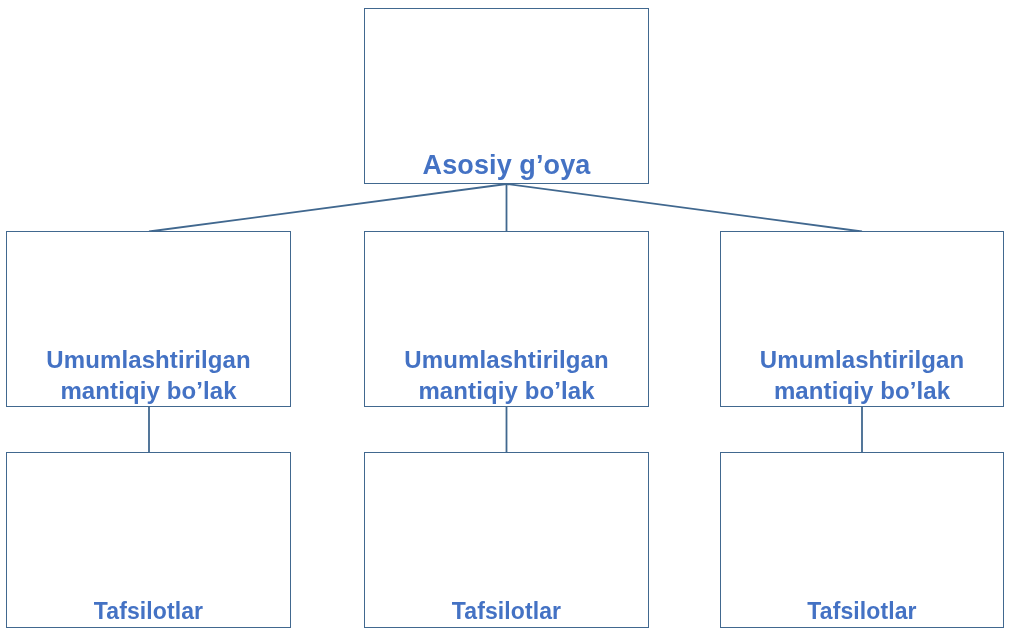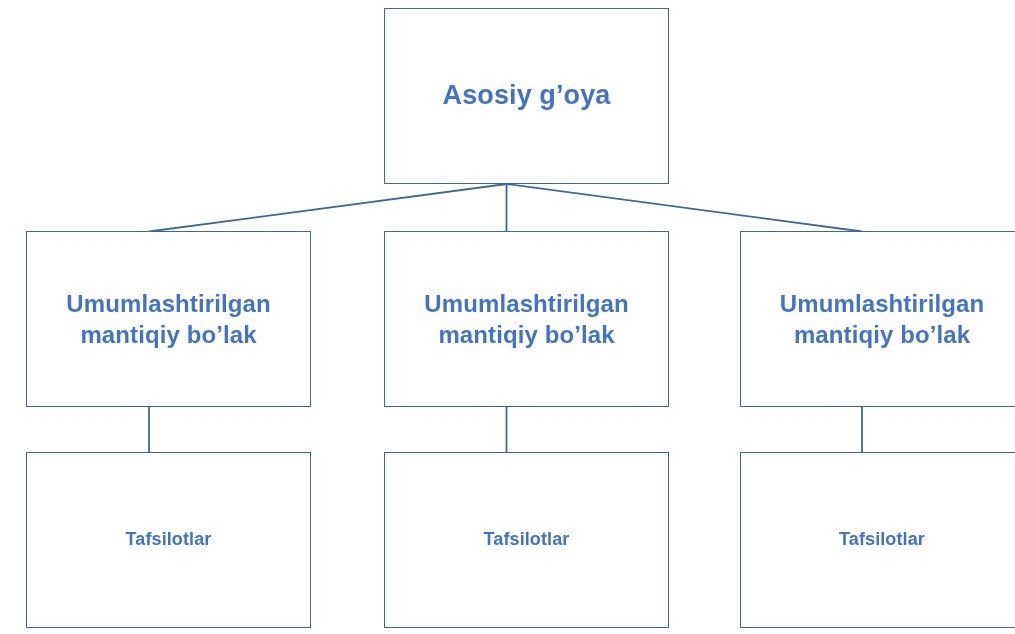--- a/index.html
+++ b/index.html
@@ -15,41 +15,40 @@
     background: #ffffff;
     font-family: "Liberation Sans", sans-serif;
     overflow: hidden;
   }
   .node {
     position: absolute;
     box-sizing: border-box;
     border: 1.6px solid #41688f;
     background: #ffffff;
     display: flex;
-    align-items: center;
+    align-items: flex-end;
     justify-content: center;
     text-align: center;
     z-index: 2;
-    margin-left: 20px;
   }
   .node-label {
     color: #4472c4;
     font-weight: bold;
     line-height: 1.30;
     letter-spacing: 0.1px;
     white-space: pre-line;
   }
   .root .node-label {
     font-size: 27px;
   }
   .branch .node-label {
     font-size: 24px;
   }
   .leaf .node-label {
-    font-size: 18px;
+    font-size: 23px;
   }
   
   #node-root {
     left: 364px;
     top: 8px;
     width: 285px;
     height: 176px;
   }
   
   #node-branch-0 {

